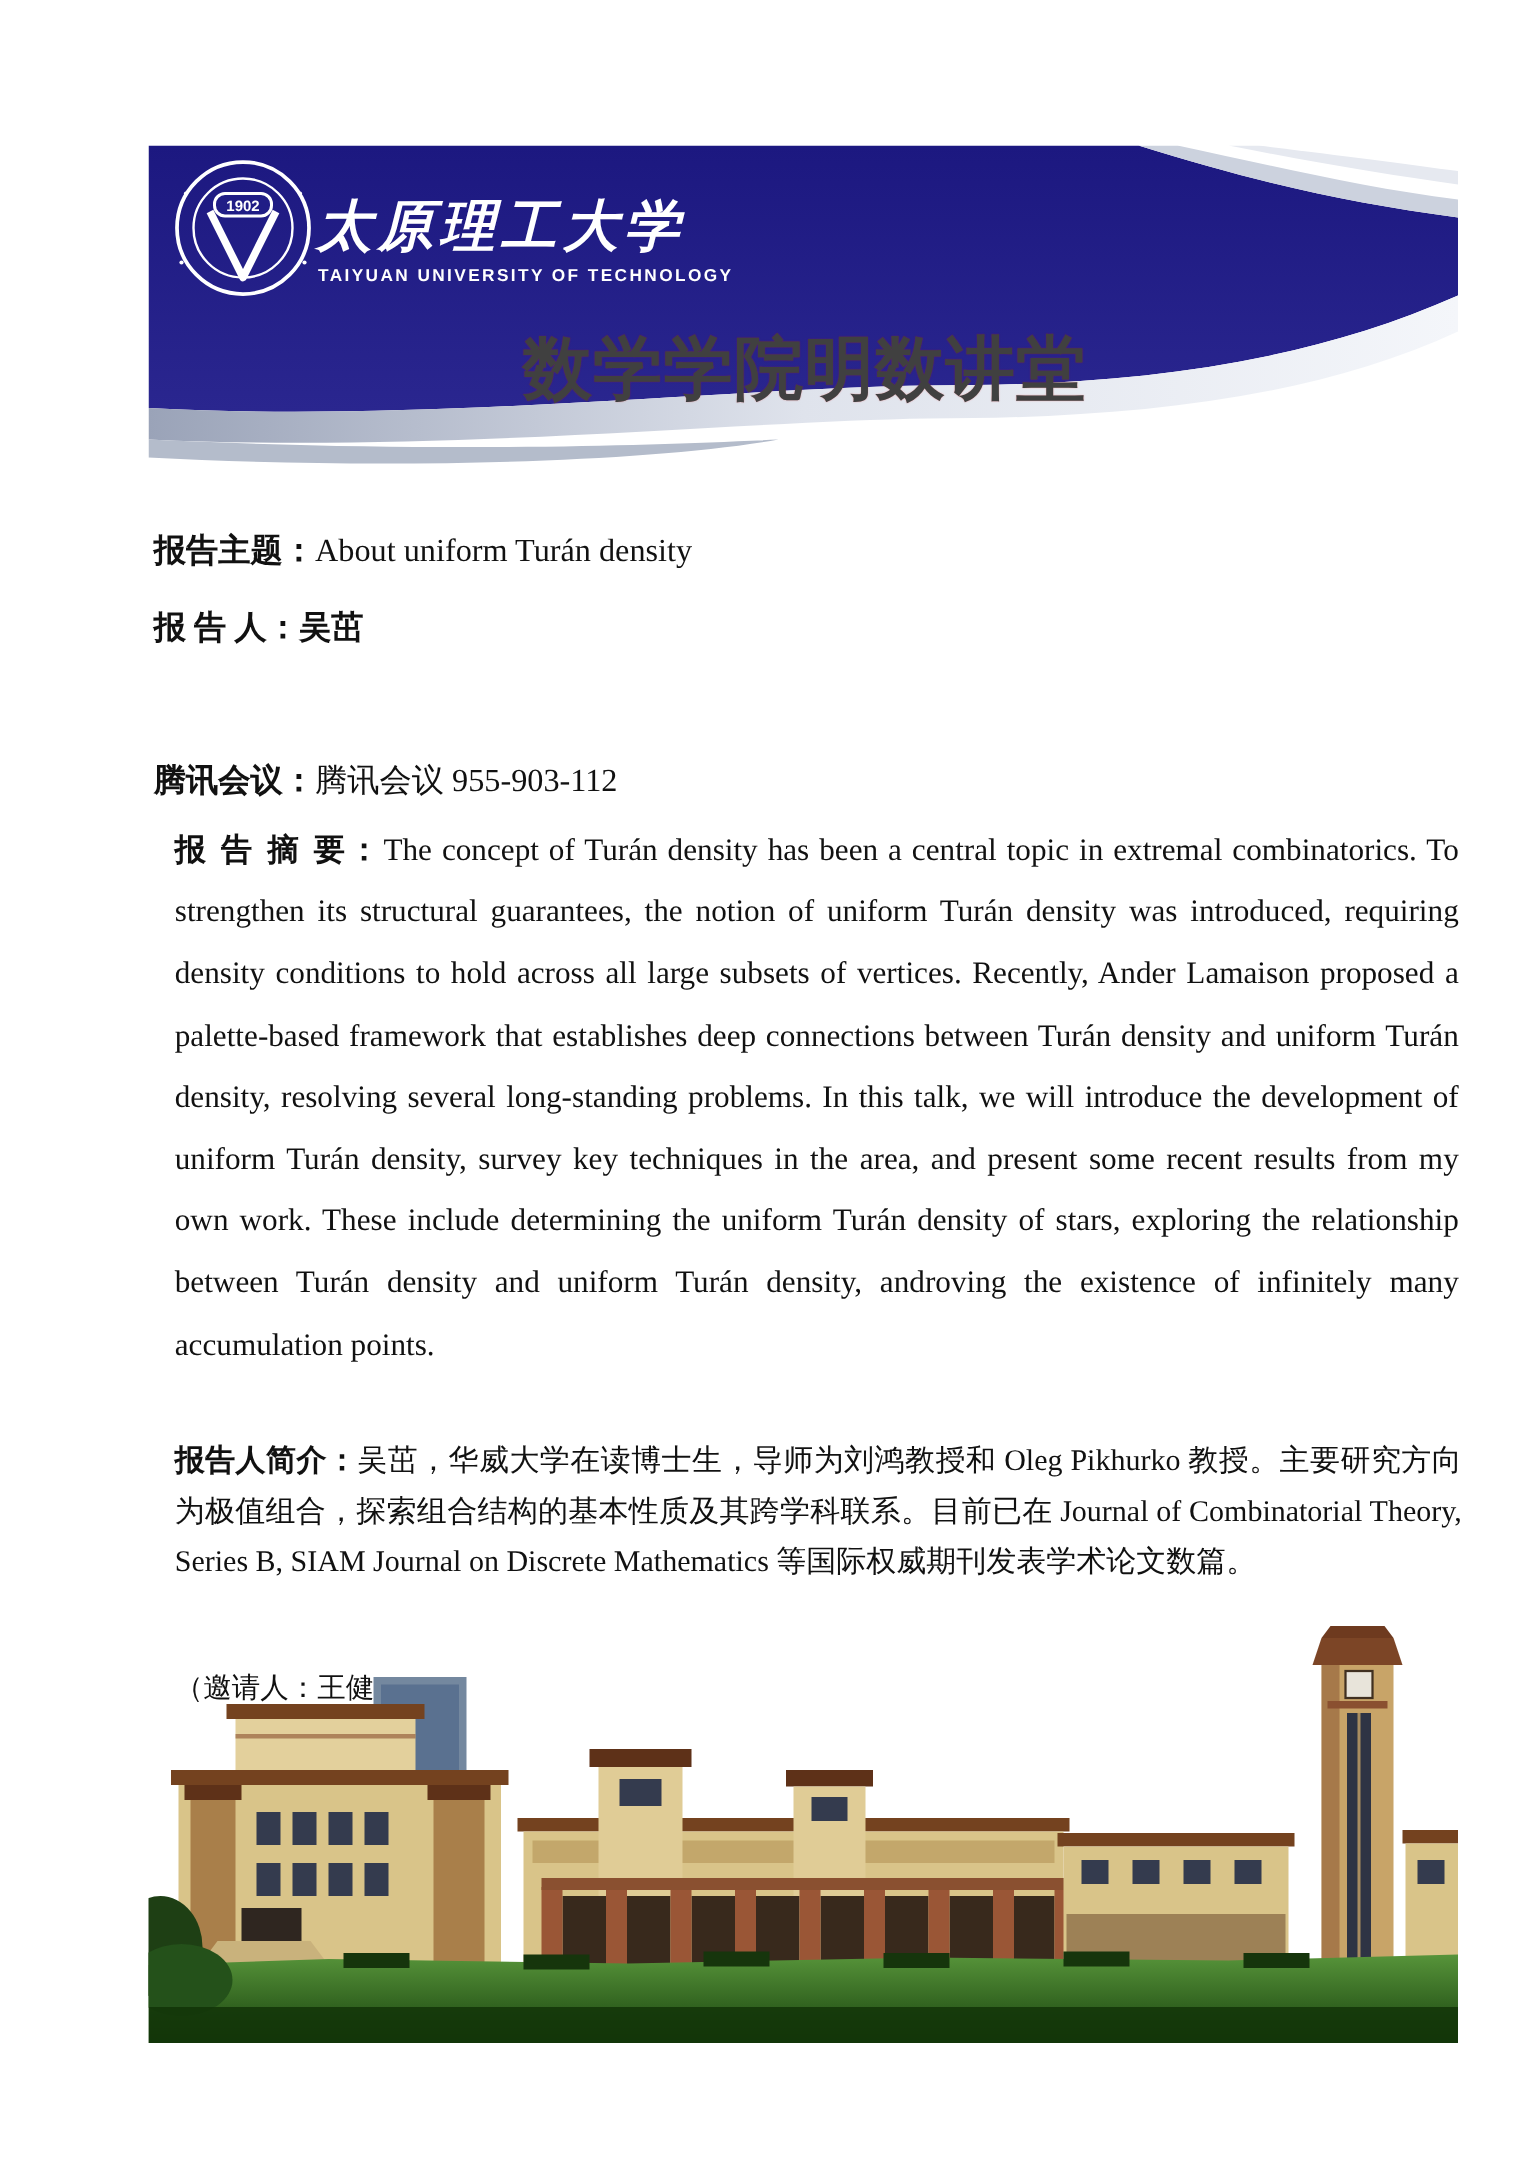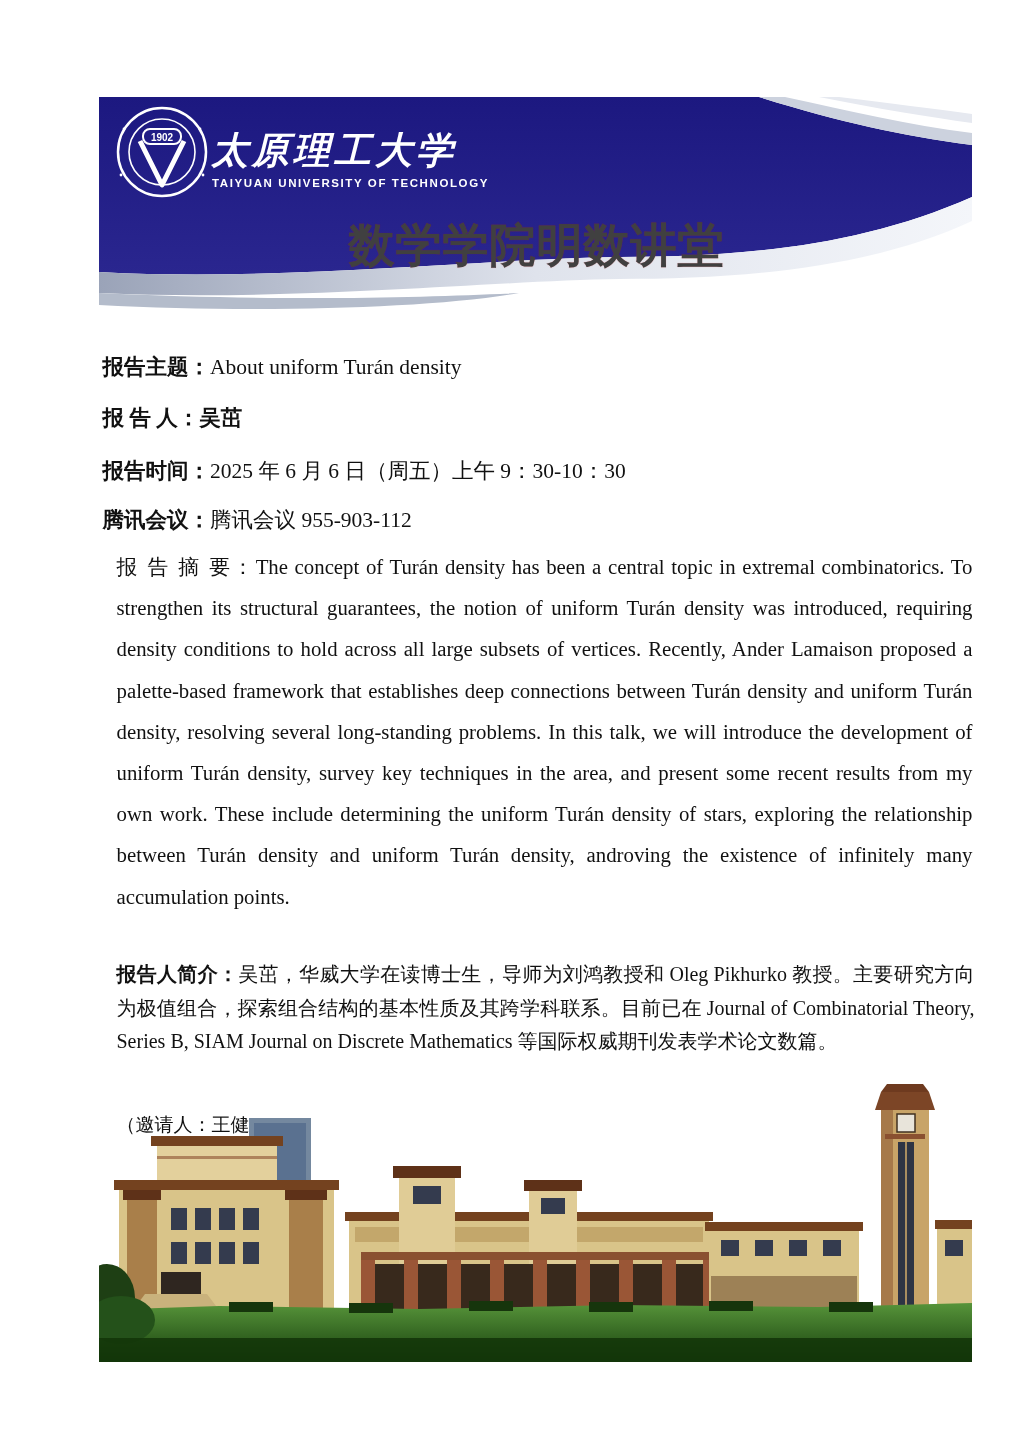--- a/index.html
+++ b/index.html
@@ -19,21 +19,21 @@
     text-shadow:0 0 1px rgba(225,18,18,.4);
   }
   
   .detail-row{position:absolute;left:81px;width:858px;font-size:21.5px;line-height:30px;white-space:nowrap;}
   .detail-row .lbl{font-weight:bold;}
   .v-bold{font-weight:bold;margin-top:25px;}
   .abstract{
     position:absolute;left:95px;top:546px;width:856px;
     font-size:20.8px;line-height:41.2px;text-align:justify;text-justify:inter-word;
   }
-  .abstract .lbl{font-weight:normal;letter-spacing:1px;}
+  .abstract .lbl{font-weight:bold;letter-spacing:1px;}
   .bio{
     position:absolute;left:95px;top:958px;width:858px;
     font-size:20px;line-height:33.5px;text-align:justify;
   }
   .bio .lbl{font-weight:bold;}
   .inviter{position:absolute;left:95px;top:1112px;font-size:19px;}
   
   .photo{position:absolute;left:77px;top:1080px;width:873px;height:282px;}
 </style>
 </head>
@@ -86,23 +86,20 @@
     </svg>
   </div>
 
   <div class="lecture-title">数学学院明数讲堂</div>
 
   <div class="detail-row" style="top:352px">
     <span class="lbl">报告主题：</span><span>About uniform Turán density</span>
   </div>
   <div class="detail-row" style="top:403px">
     <span class="lbl">报 告 人：</span><span class="v-bold">吴茁</span>
-  </div>
-  <div class="detail-row" style="top:456px">
-    <span class="lbl">报告时间：</span><span>2025 年 6 月 6 日（周五）上午 9：30-10：30</span>
   </div>
   <div class="detail-row" style="top:505px">
     <span class="lbl">腾讯会议：</span><span>腾讯会议 955-903-112</span>
   </div>
 
   <div class="abstract">
     <span class="lbl">报 告 摘 要：</span><span>The concept of Turán density has been a central topic in extremal combinatorics. To strengthen its structural guarantees, the notion of uniform Turán density was introduced, requiring density conditions to hold across all large subsets of vertices. Recently, Ander Lamaison proposed a palette-based framework that establishes deep connections between Turán density and uniform Turán density, resolving several long-standing problems. In this talk, we will introduce the development of uniform Turán density, survey key techniques in the area, and present some recent results from my own work. These include determining the uniform Turán density of stars, exploring the relationship between Turán density and uniform Turán density, androving the existence of infinitely many accumulation points.</span>
   </div>
 
   <div class="bio">

